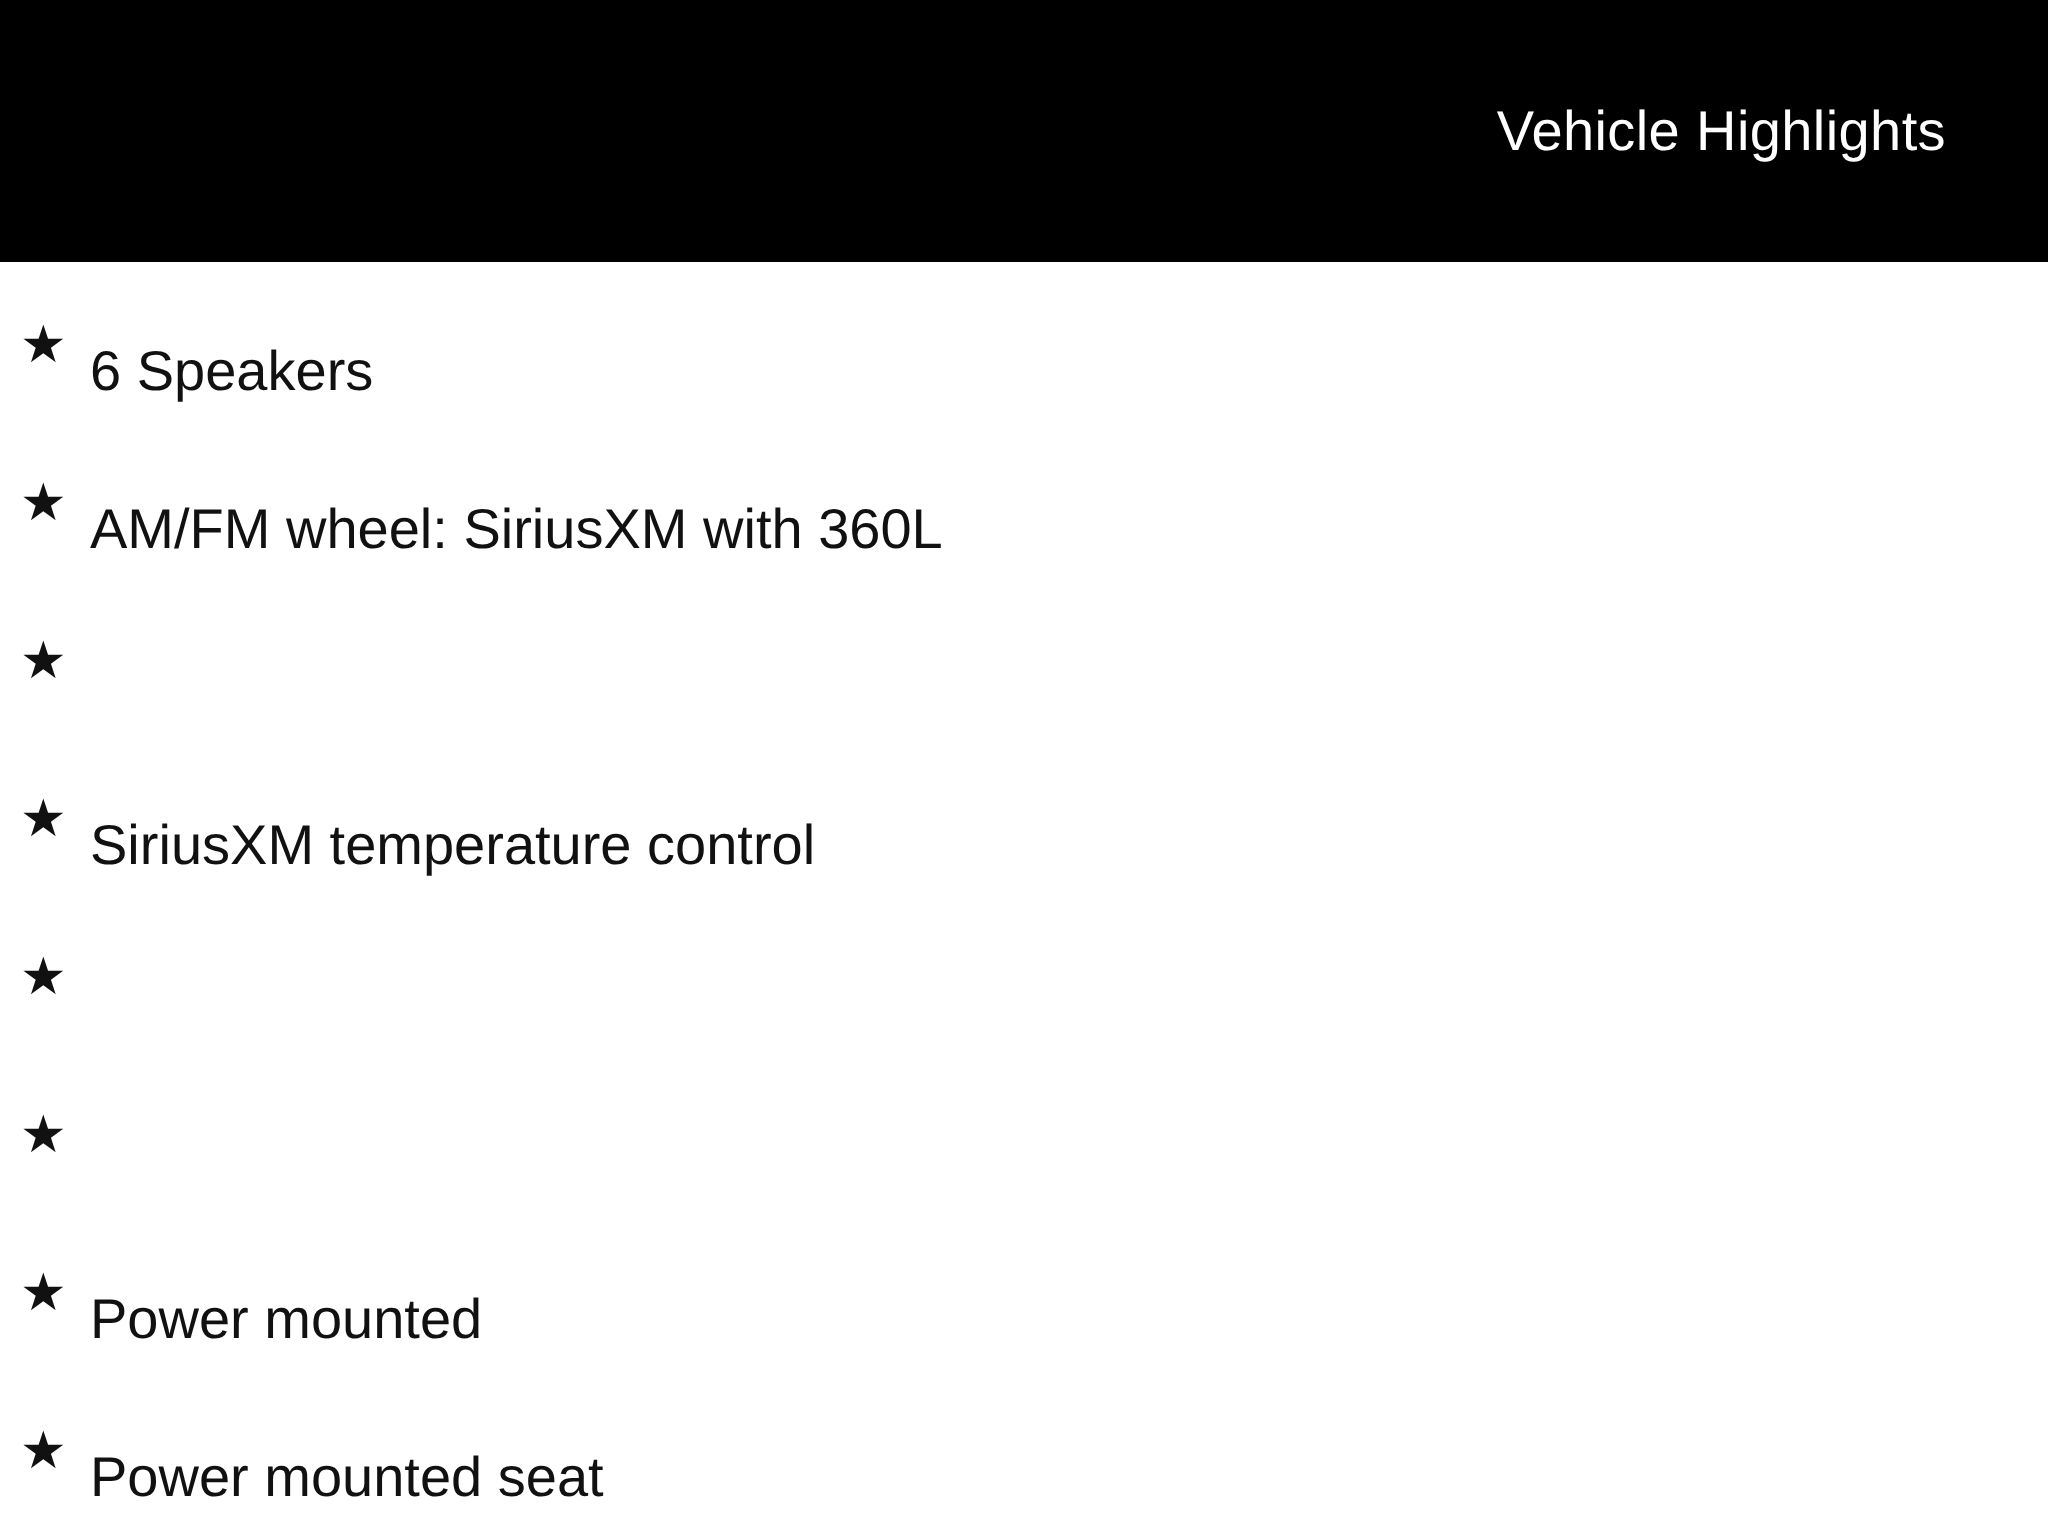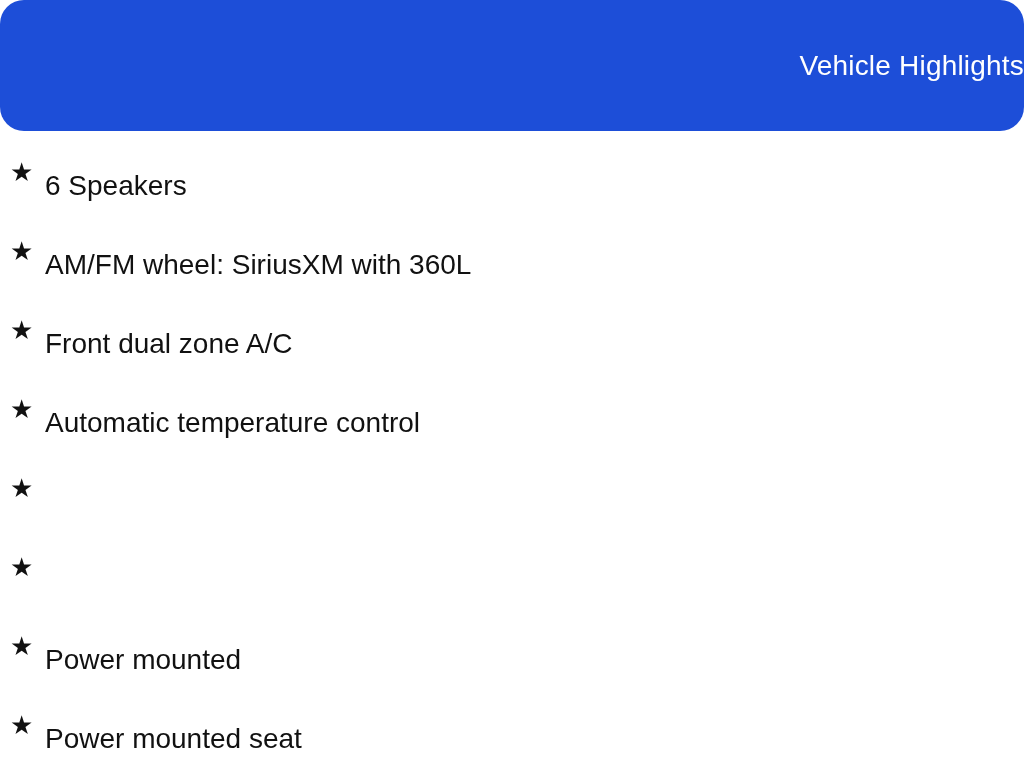--- a/index.html
+++ b/index.html
@@ -15,26 +15,26 @@
   }
   .page {
     width: 1024px;
     height: 768px;
     display: flex;
     flex-direction: column;
   }
   .topbar {
     height: 131px;
     flex: 0 0 131px;
-    background: #1d4ed8;
+    background: #000000;
     display: flex;
     align-items: center;
     justify-content: flex-end;
+    padding-right: 51px;
     box-sizing: border-box;
-    border-radius: 24px;
   }
   .topbar h1 {
     margin: 0;
     color: #ffffff;
     font-size: 28px;
     font-weight: 400;
     letter-spacing: 0.2px;
     line-height: 1;
   }
   .features {
@@ -79,25 +79,24 @@
       <li class="feature-row">
         <span class="star">★</span>
         <span class="label">6 Speakers</span>
       </li>
       <li class="feature-row">
         <span class="star">★</span>
         <span class="label">AM/FM wheel: SiriusXM with 360L</span>
       </li>
       <li class="feature-row">
         <span class="star">★</span>
-        <span class="label">Front dual zone A/C</span>
       </li>
       <li class="feature-row">
         <span class="star">★</span>
-        <span class="label">Automatic temperature control</span>
+        <span class="label">SiriusXM temperature control</span>
       </li>
       <li class="feature-row">
         <span class="star">★</span>
       </li>
       <li class="feature-row">
         <span class="star">★</span>
       </li>
       <li class="feature-row">
         <span class="star">★</span>
         <span class="label">Power mounted</span>

